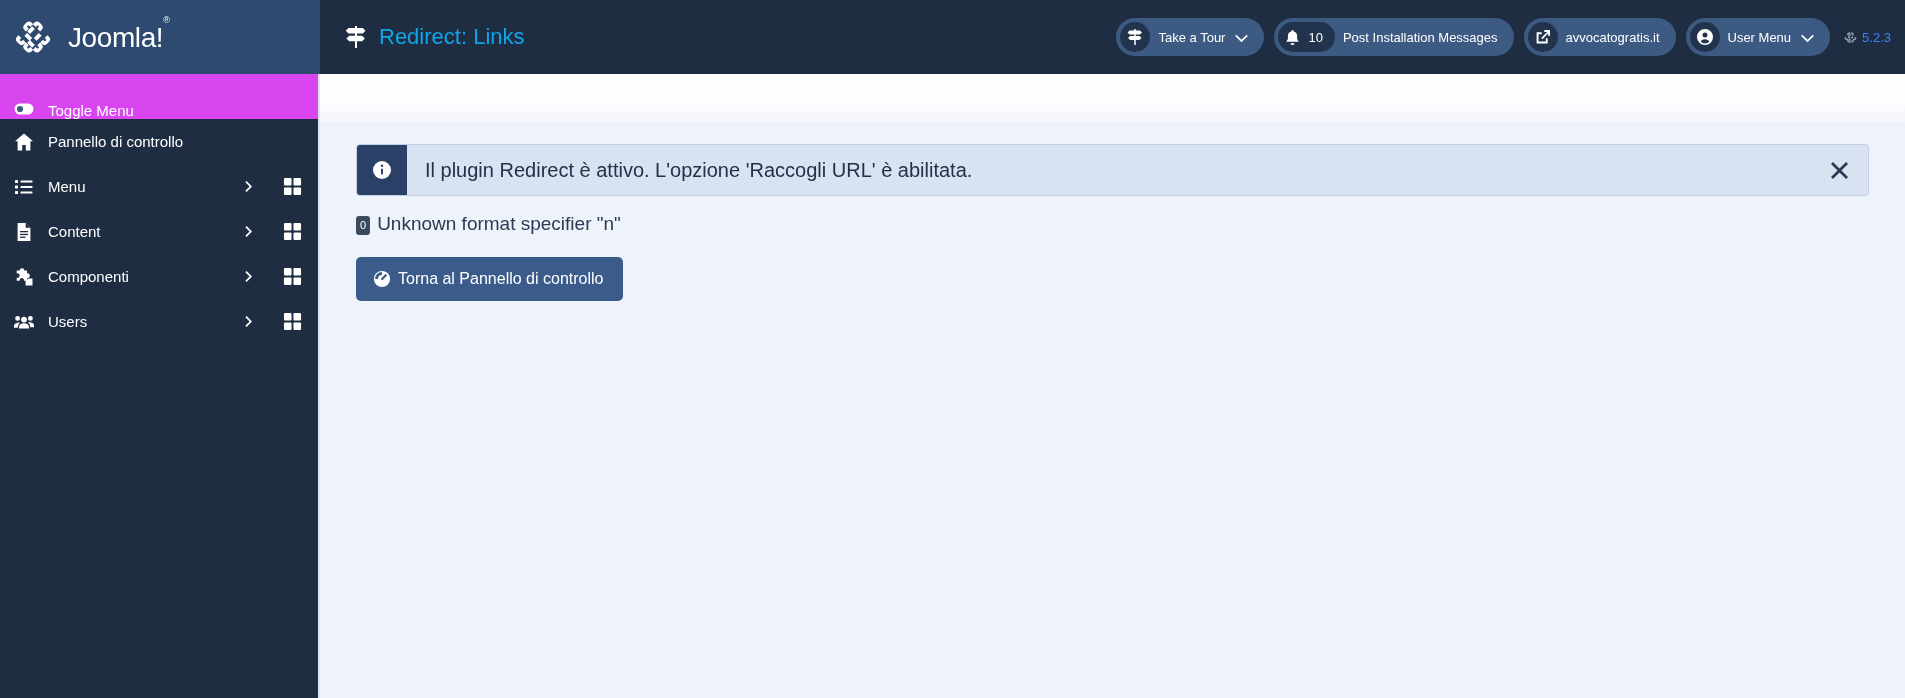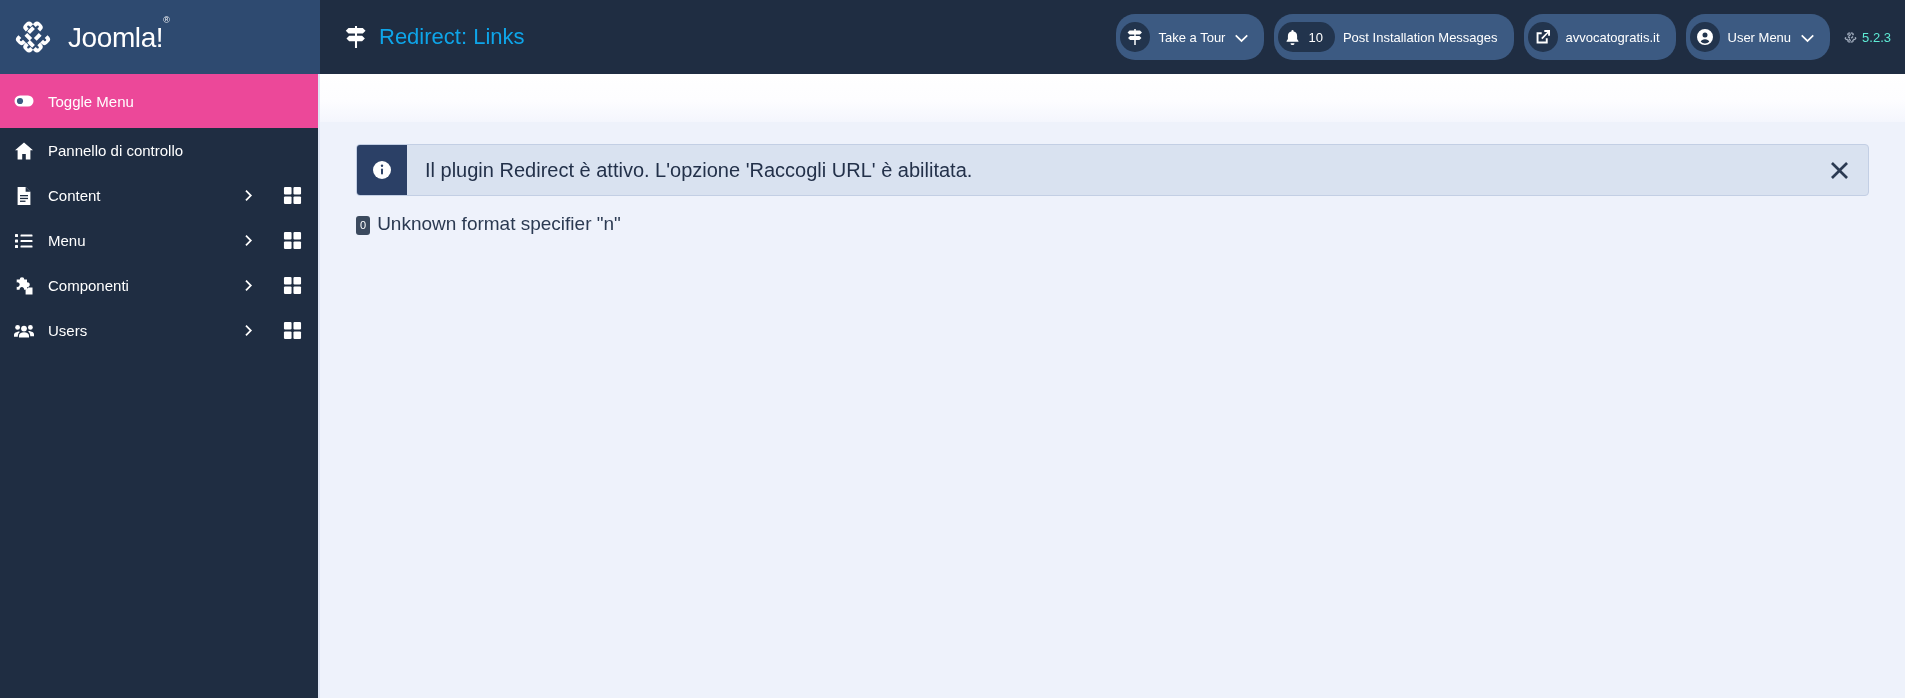--- a/index.html
+++ b/index.html
@@ -70,21 +70,21 @@
 
   .header-right {
     display: flex;
     align-items: center;
     gap: 10px;
     padding-right: 14px;
     flex: 0 0 auto;
   }
 
   .hpill {
-    height: 46px;
+    height: 38px;
     background: #3c5a82;
     border-radius: 19px;
     display: flex;
     align-items: center;
     gap: 8px;
     padding: 0 16px 0 4px;
     color: #ffffff;
     font-size: 13px;
     white-space: nowrap;
     cursor: pointer;
@@ -112,21 +112,21 @@
     flex: 0 0 auto;
   }
   .bell-group svg { width: 15px; height: 15px; display: block; }
   .bell-count { font-size: 13px; color: #fff; }
   .pill-text-strong { font-size: 13px; }
 
   .version {
     display: flex;
     align-items: center;
     gap: 5px;
-    color: #5eead4;
+    color: #3b82f6;
     font-size: 13px;
     padding-left: 4px;
     white-space: nowrap;
   }
   .version svg { width: 13px; height: 13px; display: block; opacity: .85; }
 
   
   .body-row {
     flex: 1 1 auto;
     display: flex;
@@ -149,21 +149,21 @@
     display: flex;
     align-items: center;
     height: 45px;
     padding: 0 0 0 14px;
     color: #ffffff;
     font-size: 15px;
     cursor: pointer;
     position: relative;
     gap: 0;
   }
-  .snav-item.toggle { background: #ec4899; height: 54px; }
+  .snav-item.toggle { background: #d946ef; height: 45px; align-items: flex-end; }
   .snav-ico {
     width: 34px;
     flex: 0 0 34px;
     display: flex;
     align-items: center;
     justify-content: flex-start;
   }
   .snav-ico svg { width: 20px; height: 20px; display: block; fill: #ffffff; }
   .snav-label { flex: 1 1 auto; white-space: nowrap; }
 
@@ -397,59 +397,59 @@
               <path d="M10 1.4 19 9.3h-2.6v9.3h-4.6v-5.6H8.2v5.6H3.6V9.3H1z"></path>
             </svg>
         </span>
         <span class="snav-label">Pannello di controllo</span>
         <span class="snav-spacer"></span>
       </div>
 
       <div class="snav-item">
         <span class="snav-ico">
           <svg viewBox="0 0 20 20" aria-hidden="true">
-              <path d="M3.6 1h8l4.8 4.8V19H3.6z"></path>
-              <path d="M11.6 1v4.8h4.8z" fill="#1f2d42"></path>
-              <g fill="#1f2d42">
-                <rect x="6" y="9" width="8" height="1.3"></rect>
-                <rect x="6" y="11.8" width="8" height="1.3"></rect>
-                <rect x="6" y="14.6" width="5.5" height="1.3"></rect>
-              </g>
-            </svg>
-        </span>
-        <span class="snav-label">Content</span>
-        <span class="snav-chevron">
-          <svg viewBox="0 0 16 16" fill="#ffffff" aria-hidden="true">
-              <path d="M4.4 1.3 11.1 8l-6.7 6.7-1.5-1.5L8.1 8 2.9 2.8z"></path>
-            </svg>
-        </span>
-        <span class="snav-grid">
-          <svg viewBox="0 0 20 20" fill="#ffffff" aria-hidden="true">
-              <rect x="1" y="1" width="8" height="8" rx="1.2"></rect>
-              <rect x="11" y="1" width="8" height="8" rx="1.2"></rect>
-              <rect x="1" y="11" width="8" height="8" rx="1.2"></rect>
-              <rect x="11" y="11" width="8" height="8" rx="1.2"></rect>
-            </svg>
-        </span>
-      </div>
-
-      <div class="snav-item">
-        <span class="snav-ico">
-          <svg viewBox="0 0 20 20" aria-hidden="true">
               <g>
                 <rect x="1" y="3" width="3" height="3" rx="0.6"></rect>
                 <rect x="1" y="8.5" width="3" height="3" rx="0.6"></rect>
                 <rect x="1" y="14" width="3" height="3" rx="0.6"></rect>
                 <rect x="6.5" y="3.6" width="12" height="1.9" rx="0.6"></rect>
                 <rect x="6.5" y="9.1" width="12" height="1.9" rx="0.6"></rect>
                 <rect x="6.5" y="14.6" width="12" height="1.9" rx="0.6"></rect>
               </g>
             </svg>
         </span>
         <span class="snav-label">Menu</span>
+        <span class="snav-chevron">
+          <svg viewBox="0 0 16 16" fill="#ffffff" aria-hidden="true">
+              <path d="M4.4 1.3 11.1 8l-6.7 6.7-1.5-1.5L8.1 8 2.9 2.8z"></path>
+            </svg>
+        </span>
+        <span class="snav-grid">
+          <svg viewBox="0 0 20 20" fill="#ffffff" aria-hidden="true">
+              <rect x="1" y="1" width="8" height="8" rx="1.2"></rect>
+              <rect x="11" y="1" width="8" height="8" rx="1.2"></rect>
+              <rect x="1" y="11" width="8" height="8" rx="1.2"></rect>
+              <rect x="11" y="11" width="8" height="8" rx="1.2"></rect>
+            </svg>
+        </span>
+      </div>
+
+      <div class="snav-item">
+        <span class="snav-ico">
+          <svg viewBox="0 0 20 20" aria-hidden="true">
+              <path d="M3.6 1h8l4.8 4.8V19H3.6z"></path>
+              <path d="M11.6 1v4.8h4.8z" fill="#1f2d42"></path>
+              <g fill="#1f2d42">
+                <rect x="6" y="9" width="8" height="1.3"></rect>
+                <rect x="6" y="11.8" width="8" height="1.3"></rect>
+                <rect x="6" y="14.6" width="5.5" height="1.3"></rect>
+              </g>
+            </svg>
+        </span>
+        <span class="snav-label">Content</span>
         <span class="snav-chevron">
           <svg viewBox="0 0 16 16" fill="#ffffff" aria-hidden="true">
               <path d="M4.4 1.3 11.1 8l-6.7 6.7-1.5-1.5L8.1 8 2.9 2.8z"></path>
             </svg>
         </span>
         <span class="snav-grid">
           <svg viewBox="0 0 20 20" fill="#ffffff" aria-hidden="true">
               <rect x="1" y="1" width="8" height="8" rx="1.2"></rect>
               <rect x="11" y="1" width="8" height="8" rx="1.2"></rect>
               <rect x="1" y="11" width="8" height="8" rx="1.2"></rect>
@@ -534,18 +534,28 @@
             </svg>
           </button>
         </div>
 
 
         <div class="err-line">
           <span class="err-badge">0</span>
           <span>Unknown format specifier "n"</span>
         </div>
 
+        <button class="btn-primary">
+          <span>
+            <svg viewBox="0 0 20 20" aria-hidden="true">
+              <circle cx="10" cy="10" r="9" fill="#ffffff"></circle>
+              <path d="M10 2.2a7.8 7.8 0 0 0-7.8 7.8h3.4A4.4 4.4 0 0 1 10 5.6z" fill="#3b5c8a"></path>
+              <path d="M13.9 4.3 9.3 9.1a1.25 1.25 0 0 0 1.75 1.78l4.6-4.8z" fill="#3b5c8a"></path>
+            </svg>
+          </span>
+          <span>Torna al Pannello di controllo</span>
+        </button>
 
       </div>
     </main>
 
   </div>
 </div>
 
 </body></html>

